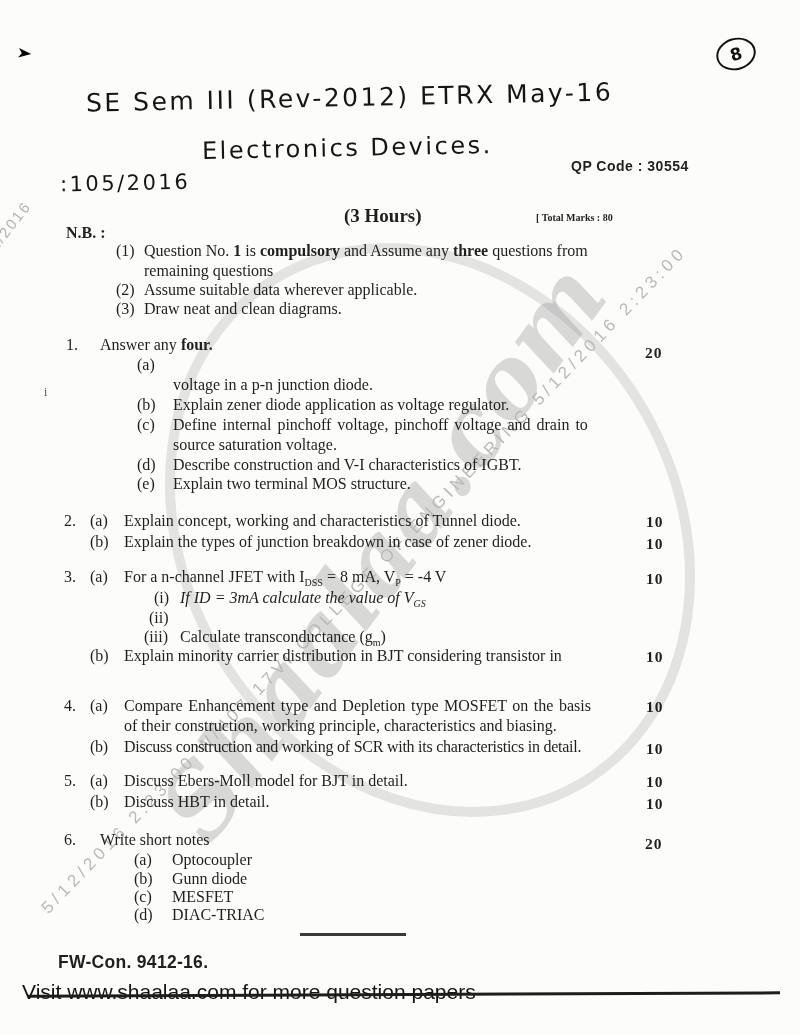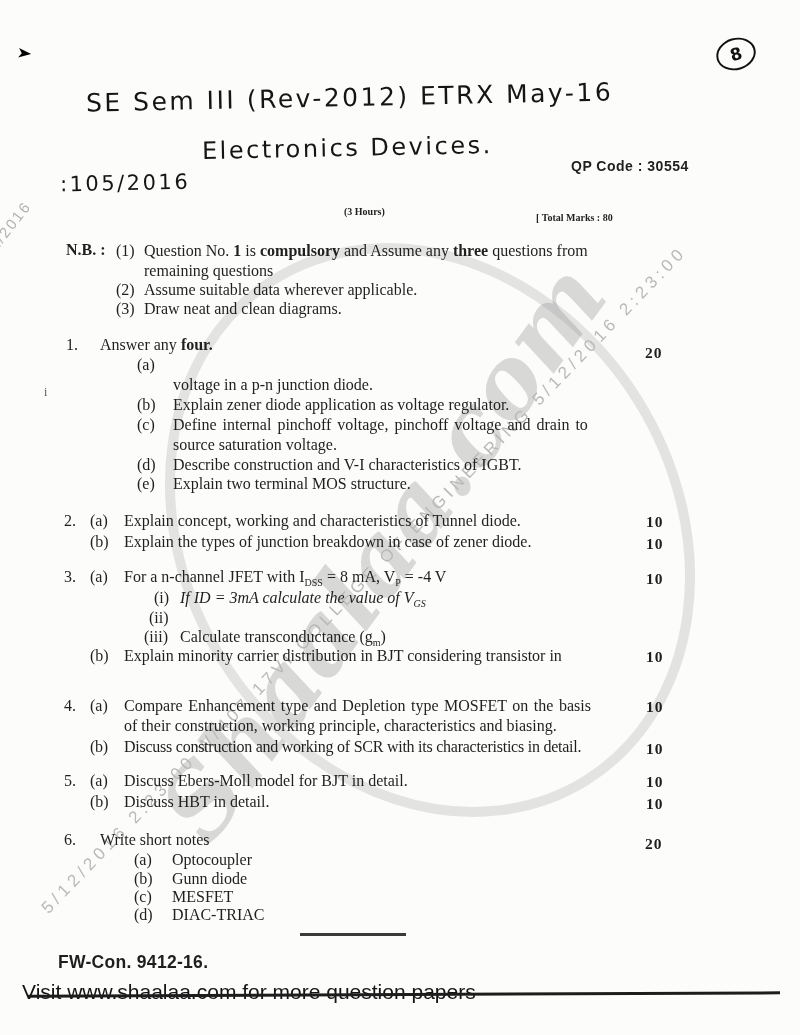--- a/index.html
+++ b/index.html
@@ -72,24 +72,24 @@
     <span class="arrow">➤</span>
     <div class="circle8">
       <span>8</span>
     </div>
 
     <div class="t hand" style="left:86px;top:84px;font-size:25px;">SE Sem III (Rev-2012)  ETRX   May-16</div>
     <div class="t hand" style="left:202px;top:135px;font-size:24px;">Electronics Devices.</div>
     <div class="t hand" style="left:60px;top:172px;font-size:21px;">:105/2016</div>
 
     <div class="t sans b" style="left:524px;top:159px;font-size:14px;letter-spacing:0.5px;margin-left:47px;">QP Code : 30554</div>
-    <div class="t b" style="left:344px;top:206px;font-size:10px;">(3 Hours)</div>
+    <div class="t b" style="left:344px;top:206px;font-size:19px;">(3 Hours)</div>
     <div class="t b" style="left:536px;top:212px;font-size:10px;">[ Total Marks : 80</div>
 
-    <div class="t b" style="left:66px;top:241px;">N.B. :</div>
+    <div class="t b" style="left:66px;top:224px;">N.B. :</div>
     <div class="t" style="left:116px;top:242px;">(1)</div>
     <div class="t" style="left:144px;top:242px;">
       <span>Question No. </span><span class="b">1</span><span> is </span><span class="b">compulsory</span><span> and Assume any </span><span class="b">three</span><span> questions from</span>
     </div>
     <div class="t" style="left:144px;top:262px;">remaining questions</div>
     <div class="t" style="left:116px;top:281px;">(2)</div>
     <div class="t" style="left:144px;top:281px;">Assume suitable data wherever applicable.</div>
     <div class="t" style="left:116px;top:300px;">(3)</div>
     <div class="t" style="left:144px;top:300px;">Draw neat and clean diagrams.</div>
 

